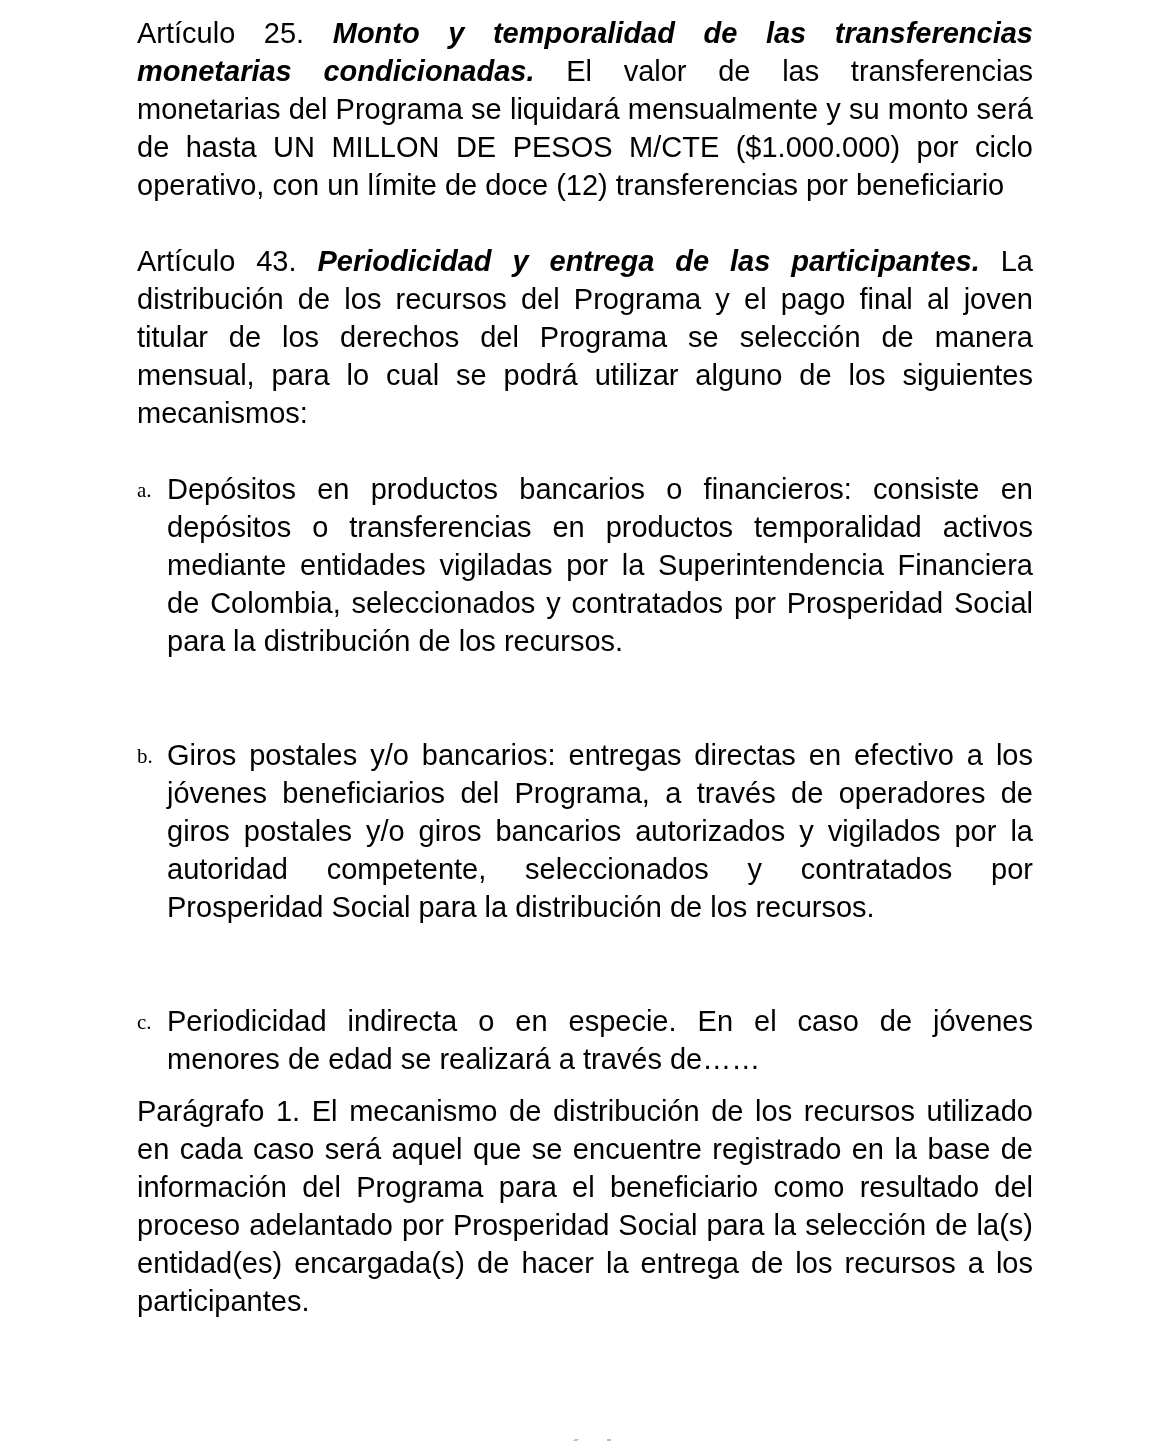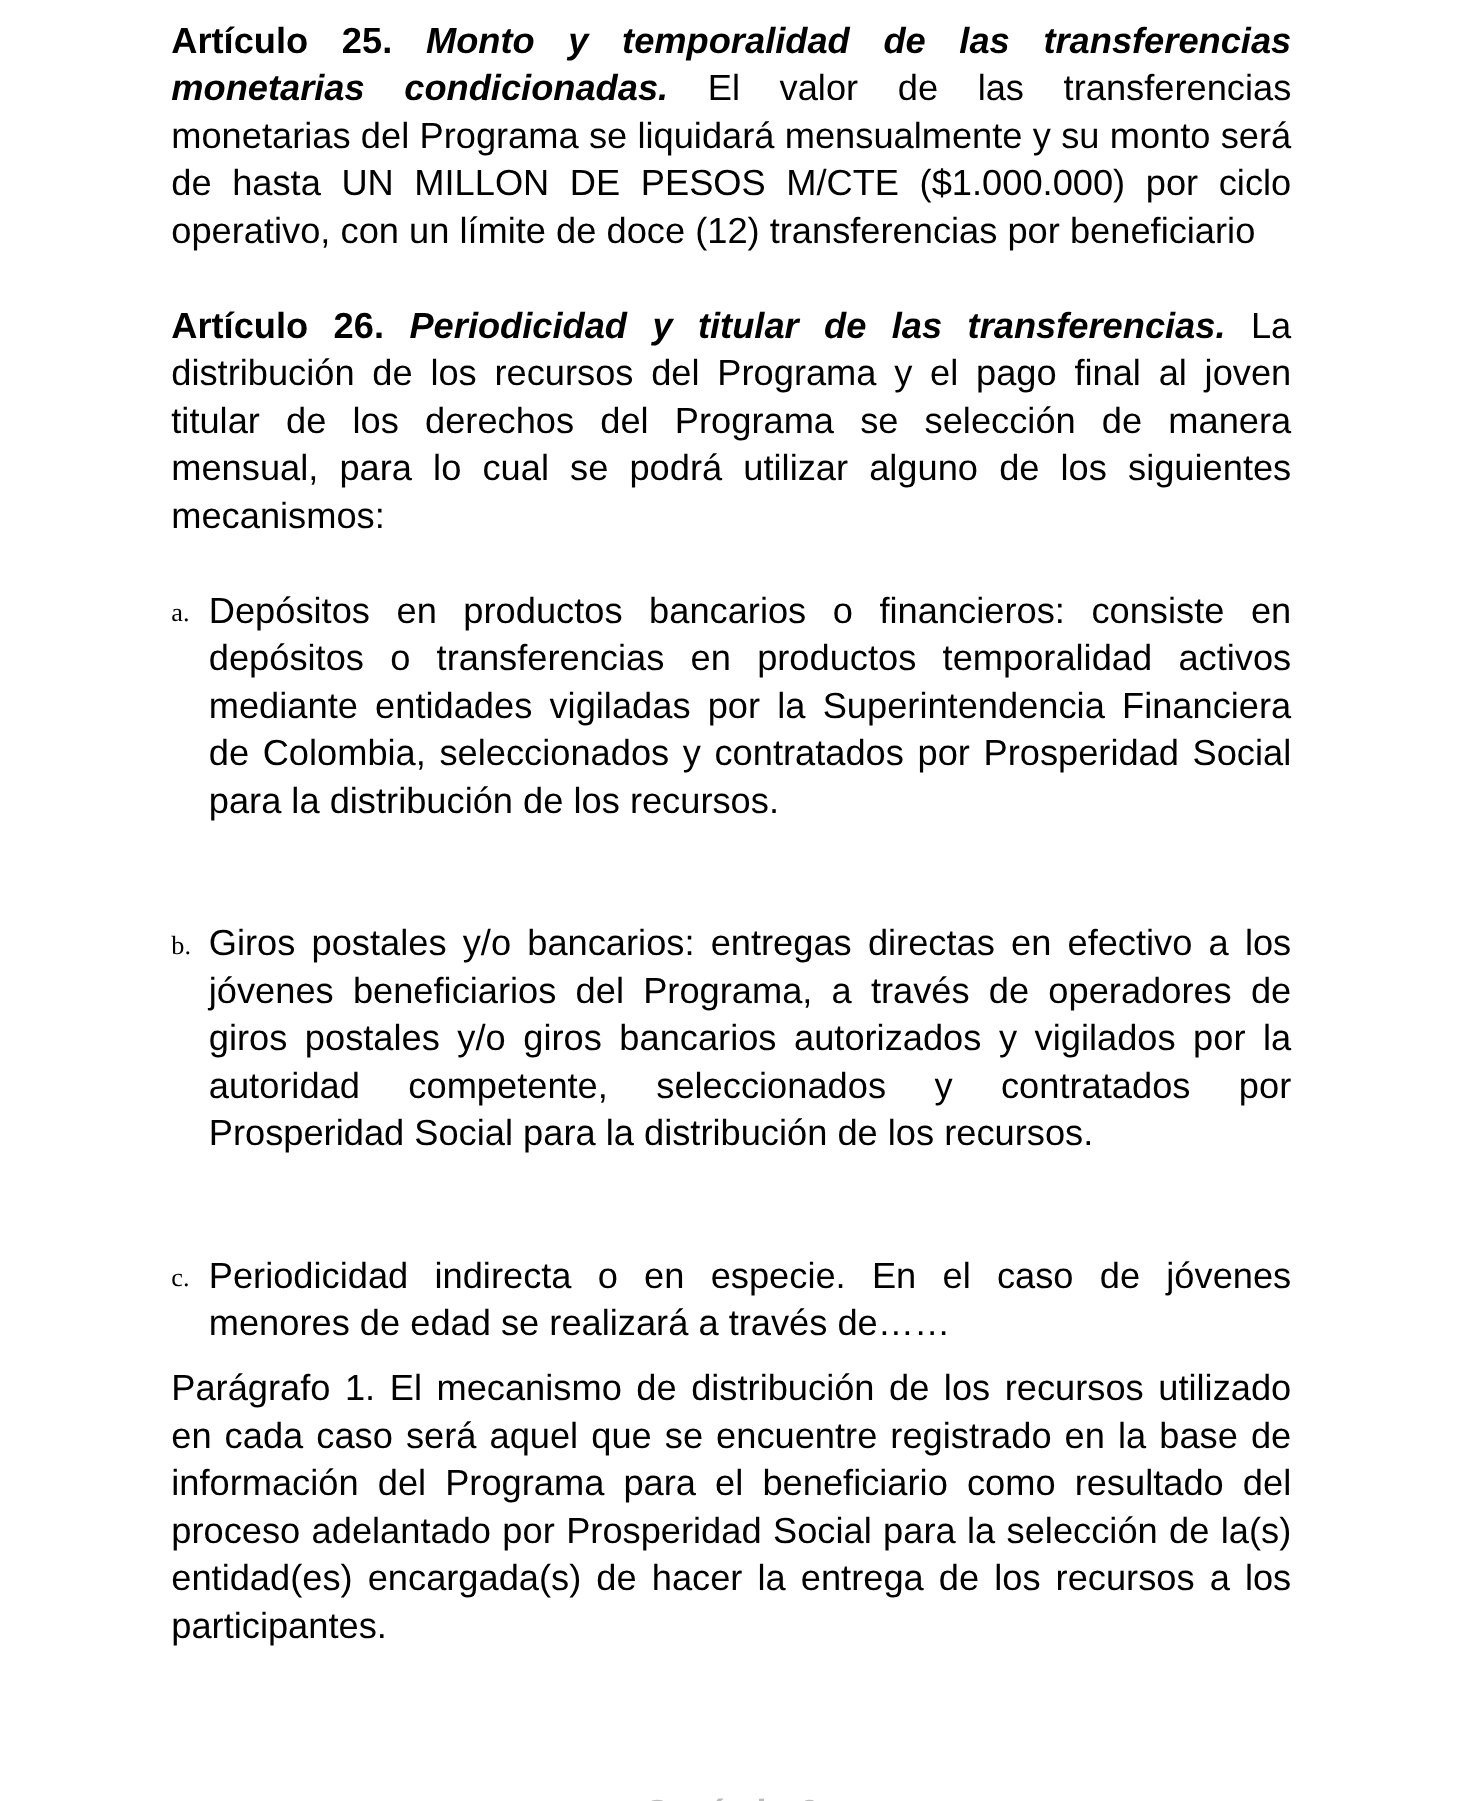--- a/index.html
+++ b/index.html
@@ -29,21 +29,21 @@
     font-size: 29px;
     line-height: 38px;
     text-align: justify;
     text-justify: inter-word;
     margin: 0;
     -webkit-hyphens: none;
     hyphens: none;
     word-spacing: 0px;
   }
 
-  .strong { font-weight: bold; }
+  .strong { font-weight: normal; }
   .strong-italic { font-weight: bold; font-style: italic; }
 
   
   .gap-para   { height: 38px; }
   .gap-list   { height: 76px; }
   .gap-small  { height: 14px; }
   .gap-c-par  { height: 14px; }
 
   
   .list-item {
@@ -86,21 +86,21 @@
 <div class="page">
 
   <div class="column">
 
     <div class="gap-small"></div>
 
     <p class="para"><span class="strong">Artículo 25.</span> <span class="strong-italic">Monto y temporalidad de las transferencias monetarias condicionadas.</span> <span>El valor de las transferencias monetarias del Programa se liquidará mensualmente y su monto será de hasta UN MILLON DE PESOS M/CTE ($1.000.000) por ciclo operativo, con un límite de doce (12) transferencias por beneficiario</span></p>
 
     <div class="gap-para"></div>
 
-    <p class="para"><span class="strong">Artículo 26.</span> <span class="strong-italic">Periodicidad y titular de las transferencias.</span> <span>La distribución de los recursos del Programa y el pago final al joven titular de los derechos del Programa se selección de manera mensual, para lo cual se podrá utilizar alguno de los siguientes mecanismos:</span></p>
+    <p class="para"><span class="strong">Artículo 43.</span> <span class="strong-italic">Periodicidad y entrega de las participantes.</span> <span>La distribución de los recursos del Programa y el pago final al joven titular de los derechos del Programa se selección de manera mensual, para lo cual se podrá utilizar alguno de los siguientes mecanismos:</span></p>
 
     <div class="gap-para"></div>
 
     <div class="list-item">
       <span class="list-marker">a.</span>
       <span class="list-body">Depósitos en productos bancarios o financieros: consiste en depósitos o transferencias en productos temporalidad activos mediante entidades vigiladas por la Superintendencia Financiera de Colombia, seleccionados y contratados por Prosperidad Social para la distribución de los recursos.</span>
     </div>
 
     <div class="gap-list"></div>
 

